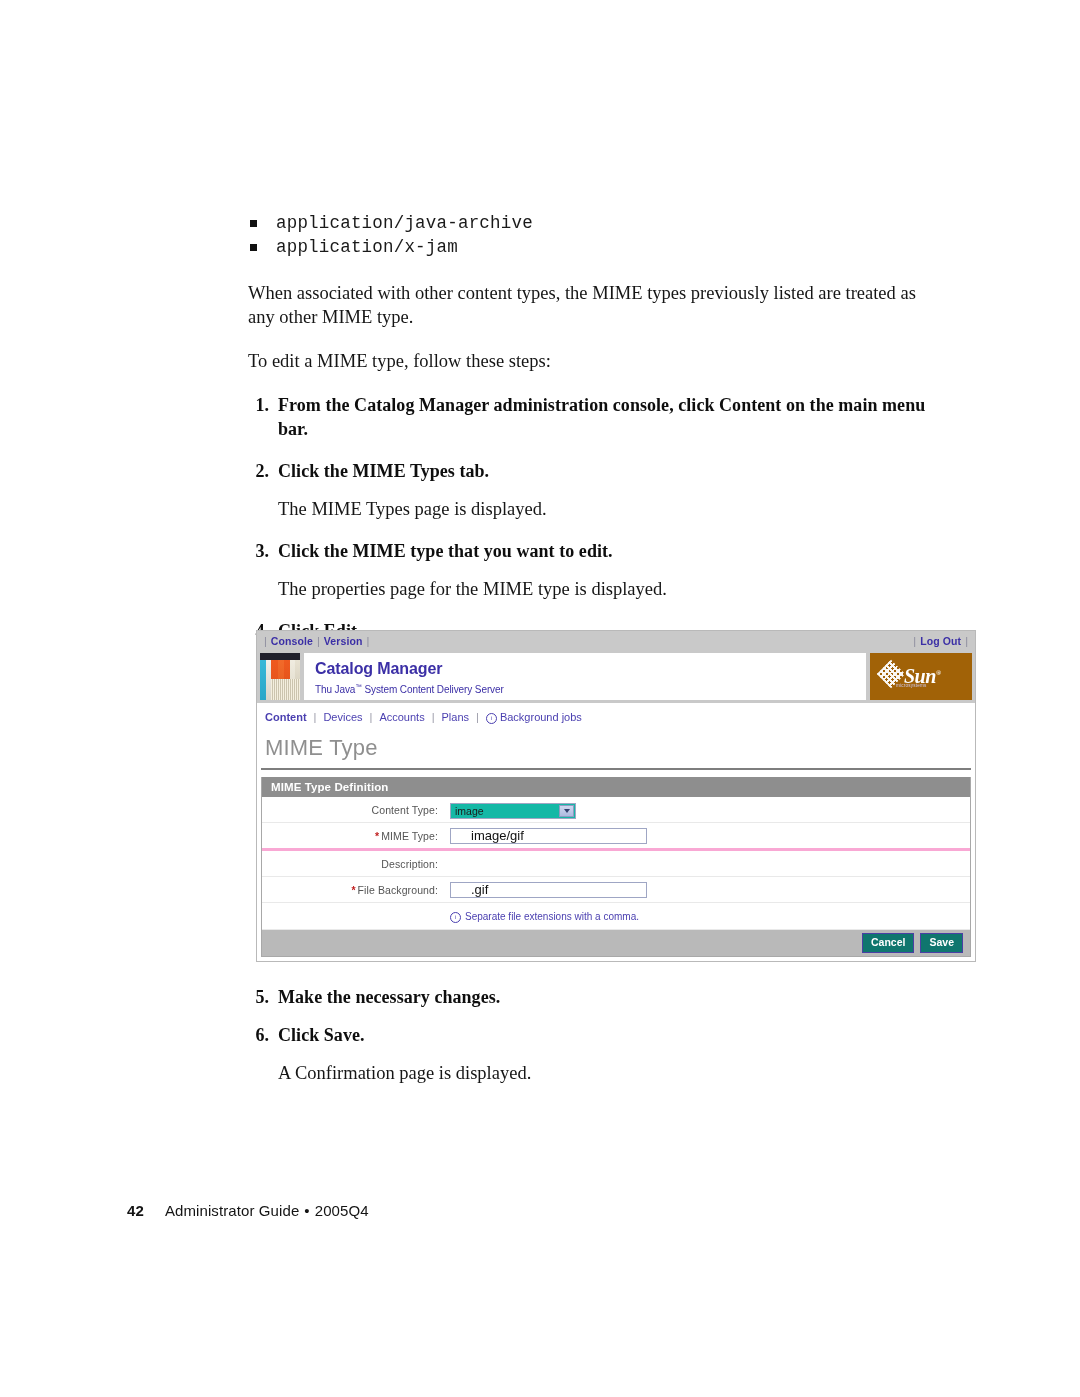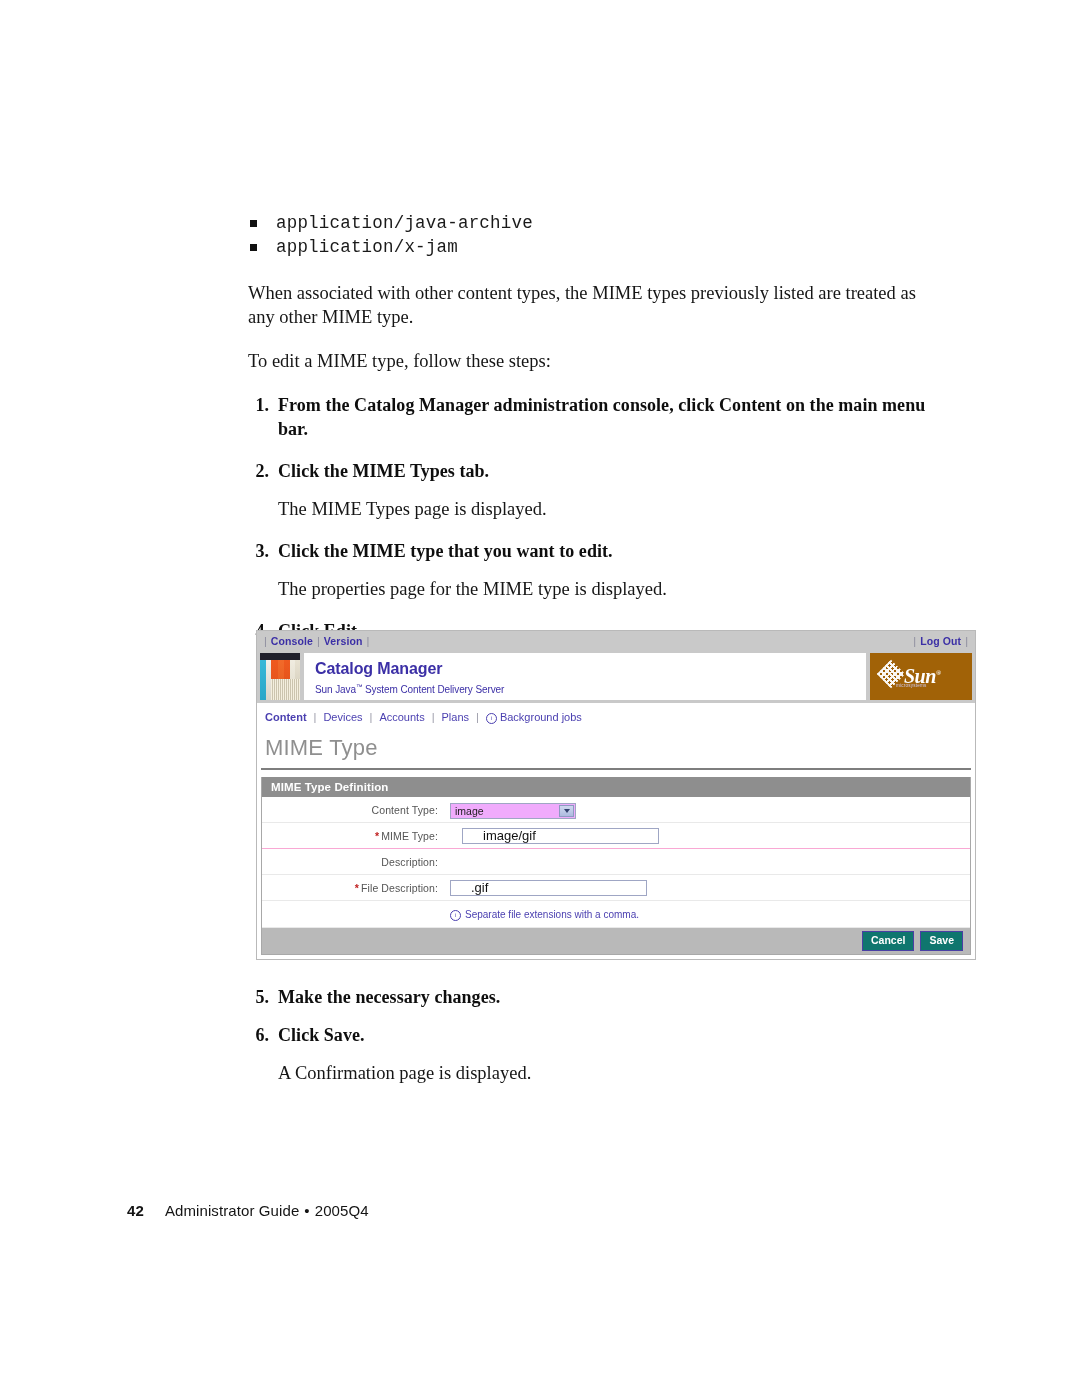--- a/index.html
+++ b/index.html
@@ -259,41 +259,41 @@
     letter-spacing: 0.1px;
   }
   .panel-body { background: #ffffff; }
 
   .frow {
     display: flex;
     align-items: center;
     min-height: 25px;
     border-bottom: 1px solid #e9e9e9;
   }
-  .frow.alt { border-bottom: 1px solid #f9a8d4; gap: 12px; }
+  .frow.alt { border-bottom: 3px solid #f9a8d4; }
   .flabel {
     width: 185px;
     flex: 0 0 185px;
     text-align: right;
     padding-right: 9px;
     box-sizing: border-box;
     font-size: 10.5px;
     color: #555555;
     letter-spacing: 0.1px;
   }
   .req { color: #c02020; font-weight: bold; padding-right: 2px; }
   .fctl { flex: 1 1 auto; padding: 3px 0 3px 3px; }
 
   .sel {
     display: inline-flex;
     align-items: center;
     width: 126px;
     height: 16px;
     border: 1px solid #9fa6c4;
-    background: #f0abfc;
+    background: #14b8a6;
     font-size: 10.5px;
     color: #1b1b1b;
     box-sizing: border-box;
     position: relative;
     padding-left: 4px;
   }
   .sel .arrowbtn {
     position: absolute;
     right: 1px; top: 1px;
     width: 15px; height: 12px;
@@ -437,21 +437,21 @@
           <div class="bk b1"></div>
           <div class="bk b2"></div>
         <div class="bk b3"></div>
           <div class="bk b4"></div>
           <div class="bk b5"></div>
         <div class="bk b6"></div>
         <div class="pages"></div>
       </div>
       <div class="brand-title-box">
         <div class="brand-title">Catalog Manager</div>
-        <div class="brand-sub"><span>Sun Java</span><sup>™</sup><span> System Content Delivery Server</span></div>
+        <div class="brand-sub"><span>Thu Java</span><sup>™</sup><span> System Content Delivery Server</span></div>
       </div>
       <div class="brand-logo">
         <div class="logo-inner">
           <div class="logo-diamond"></div>
           <div class="logo-word"><span>Sun</span><sup>®</sup></div>
         </div>
         <div class="logo-tag">microsystems</div>
       </div>
     </div>
 
@@ -493,21 +493,21 @@
           <div class="fctl">
             <div class="tbox">image/gif</div>
           </div>
         </div>
 
         <div class="frow">
           <div class="flabel">Description:</div>
         </div>
 
         <div class="frow">
-          <div class="flabel"><span class="req">*</span><span>File Description:</span></div>
+          <div class="flabel"><span class="req">*</span><span>File Background:</span></div>
           <div class="fctl">
             <div class="tbox">.gif</div>
           </div>
         </div>
 
         <div class="frow">
           <div class="flabel"></div>
           <div class="fctl hintrow">
             <span class="hint">
               <span class="nav-ico">i</span>

